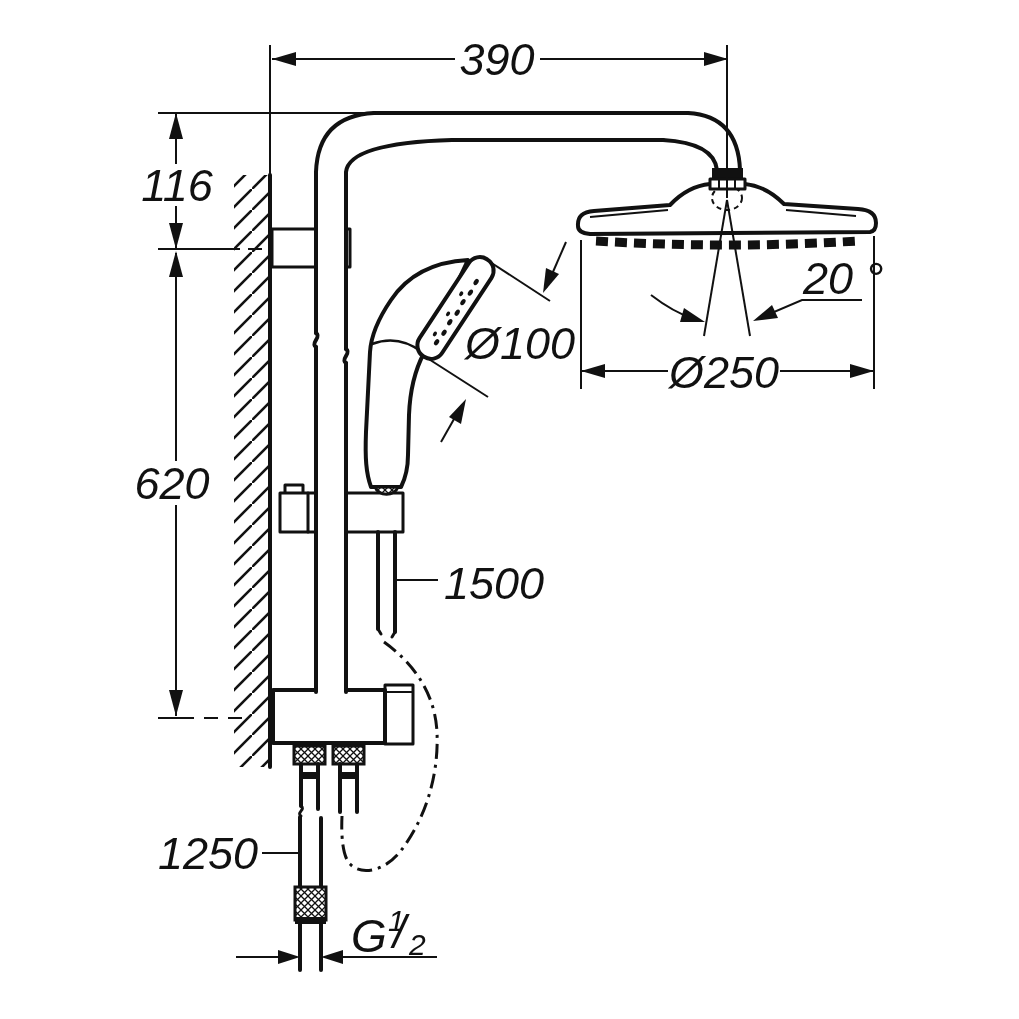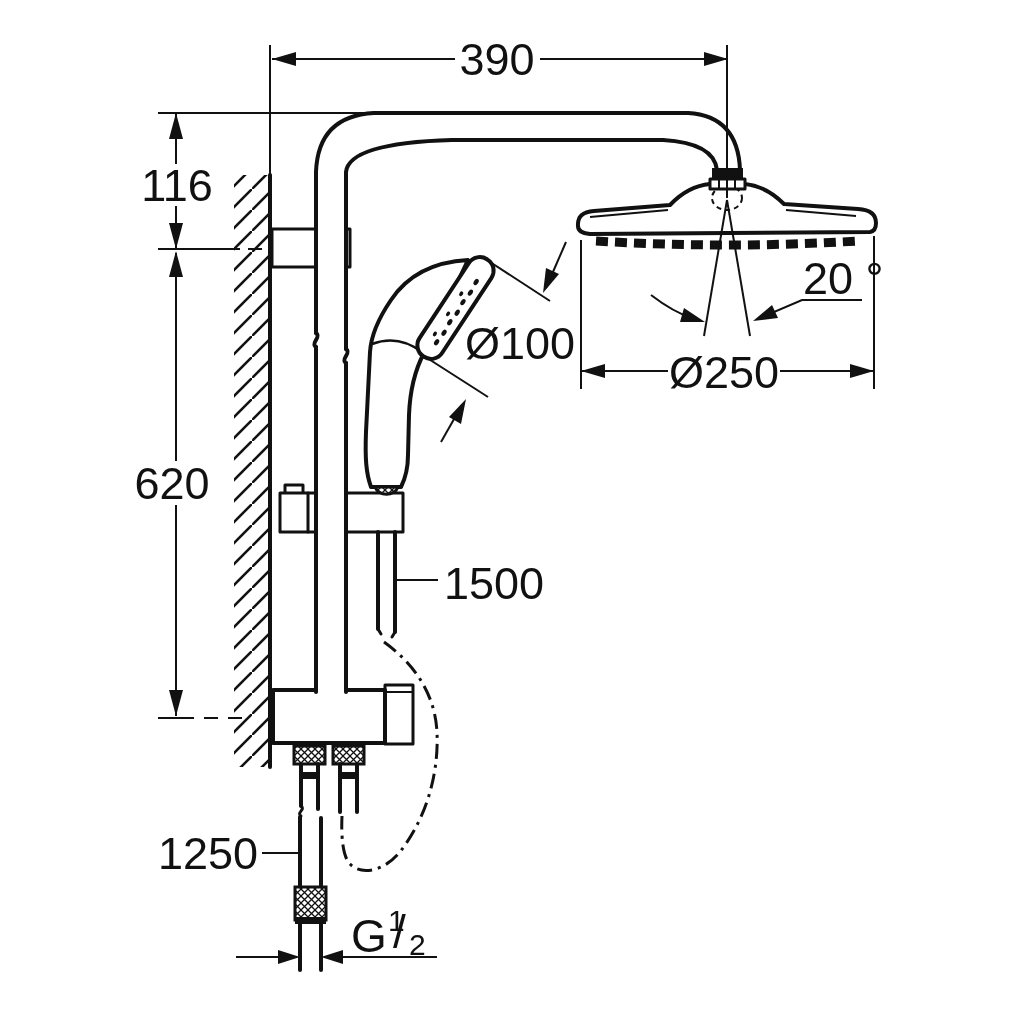--- a/index.html
+++ b/index.html
@@ -1,16 +1,16 @@
 <!DOCTYPE html>
 <html><head>
 <meta charset="utf-8">
 <style>
   html,body{margin:0;padding:0;background:#fff;}
-  .page{width:1019px;height:1019px;background:#fff;position:relative;overflow:hidden;}
+  .page{width:1019px;height:1019px;background:#fff;position:relative;overflow:hidden;font-style:italic;}
   svg{display:block;}
   .o4{fill:none;stroke:#111;stroke-width:4;stroke-linecap:round;stroke-linejoin:round;}
   .o3{fill:none;stroke:#111;stroke-width:3;stroke-linecap:round;stroke-linejoin:round;}
   .t2{fill:none;stroke:#111;stroke-width:2;stroke-linecap:butt;}
   .wf{fill:#fff;stroke:#111;stroke-width:4;stroke-linejoin:round;}
   .wf3{fill:#fff;stroke:#111;stroke-width:3;stroke-linejoin:round;}
   .blk{fill:#111;stroke:none;}
   .arr{fill:#111;stroke:none;}
   .dimtxt{font-family:"Liberation Sans","DejaVu Sans",sans-serif;font-size:45px;fill:#111;}
   .dimtxt-sm{font-family:"Liberation Sans","DejaVu Sans",sans-serif;font-size:30px;fill:#111;}

